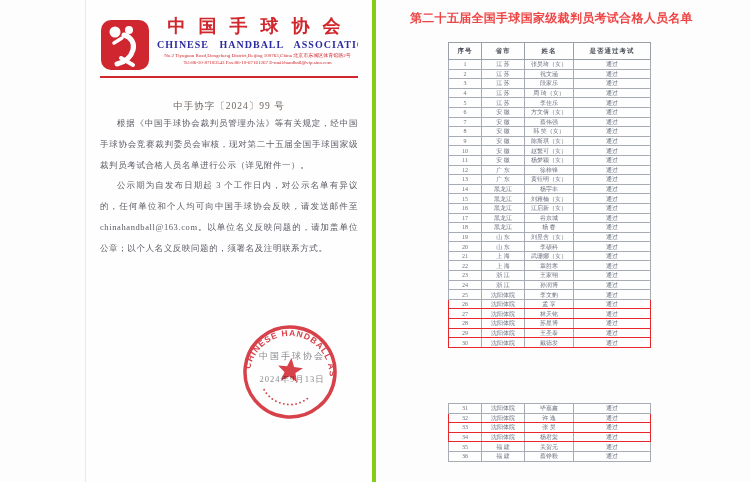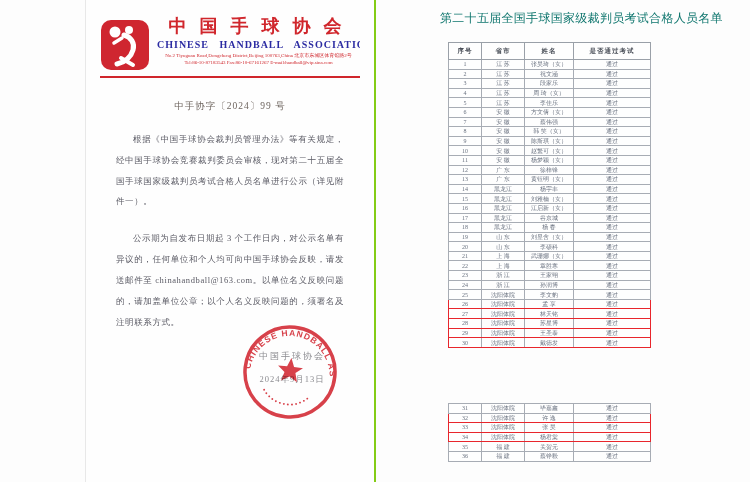--- a/index.html
+++ b/index.html
@@ -4,44 +4,44 @@
 <style>
   html,body{margin:0;padding:0;background:#ffffff;}
   #canvas{
     position:relative;width:750px;height:482px;overflow:hidden;
     background:#fdfdfd;
     font-family:"Liberation Serif","DejaVu Serif",serif;
   }
   
   .page-left{
     position:absolute;left:85px;top:0;width:291px;height:482px;
-    background:#fefefe;border-left:1px solid #e8e8e8;border-right:2px solid #84cc16;
+    background:#fefefe;border-left:1px solid #e8e8e8;border-right:4px solid #84cc16;
     box-sizing:border-box;padding:16px 14px 0 14px;
   }
   .letterhead{display:flex;align-items:flex-start;gap:7px;}
   .logo-box{width:50px;height:52px;flex:0 0 auto;margin-top:3px;}
   .head-right{flex:1;text-align:center;overflow:hidden;}
   .org-cn{color:#d0262c;font-weight:bold;font-size:18px;letter-spacing:13px;white-space:nowrap;text-indent:6px;line-height:1.15;}
   .org-en{color:#2b2ba2;font-weight:bold;font-size:10px;letter-spacing:1px;word-spacing:7px;white-space:nowrap;margin-top:2px;}
   .addr-line{color:#d0262c;font-size:5px;line-height:1.5;white-space:nowrap;margin-top:2px;}
   .addr-line2{color:#d0262c;font-size:5px;line-height:1.4;white-space:nowrap;}
   .red-rule{height:2px;background:#d0262c;margin-top:5px;}
   .doc-number{text-align:center;font-size:9.5px;color:#6e655f;margin-top:22px;letter-spacing:1px;}
   .doc-title{margin-top:11px;text-align:center;font-weight:bold;font-size:11.5px;line-height:2;color:#43434b;letter-spacing:0.5px;}
   .salutation{margin-top:22px;font-size:8.5px;color:#595963;letter-spacing:1px;}
-  .body-para{margin:16px;font-size:8.5px;line-height:2.45;color:#5a5a64;text-align:justify;text-indent:2em;letter-spacing:0.6px;}
+  .body-para{margin:0;font-size:8.5px;line-height:2.45;color:#5a5a64;text-align:justify;text-indent:2em;letter-spacing:0.6px;}
   .sig-block{position:absolute;left:150px;top:350px;width:112px;text-align:center;color:#8b8b90;}
   .sig-org{font-size:9px;letter-spacing:2px;}
   .sig-date{font-size:8.5px;margin-top:11px;letter-spacing:1px;}
   .stamp{position:absolute;left:152px;top:320px;width:104px;height:104px;
          mix-blend-mode:multiply;opacity:0.92;transform:rotate(6deg);}
   
   .roster-title{
-    position:absolute;left:440px;top:10px;width:300px;
-    font-size:12px;font-weight:normal;color:#0f766e;letter-spacing:0.3px;white-space:nowrap;
+    position:absolute;left:410px;top:10px;width:300px;
+    font-size:12px;font-weight:bold;color:#ef4444;letter-spacing:0.3px;white-space:nowrap;
   }
   table.roster{position:absolute;left:448px;border-collapse:collapse;table-layout:fixed;width:202px;background:#fefefe;}
   #roster-table-1{top:42px;}
   #roster-table-2{top:403px;}
   table.roster th{
     border:0.8px solid #9aa0a8;font-size:6.5px;font-weight:bold;color:#4a4f58;
     height:16px;padding:0;line-height:1;letter-spacing:1px;
   }
   table.roster td{
     border:0.8px solid #a7acb4;font-size:6px;color:#6a7280;

